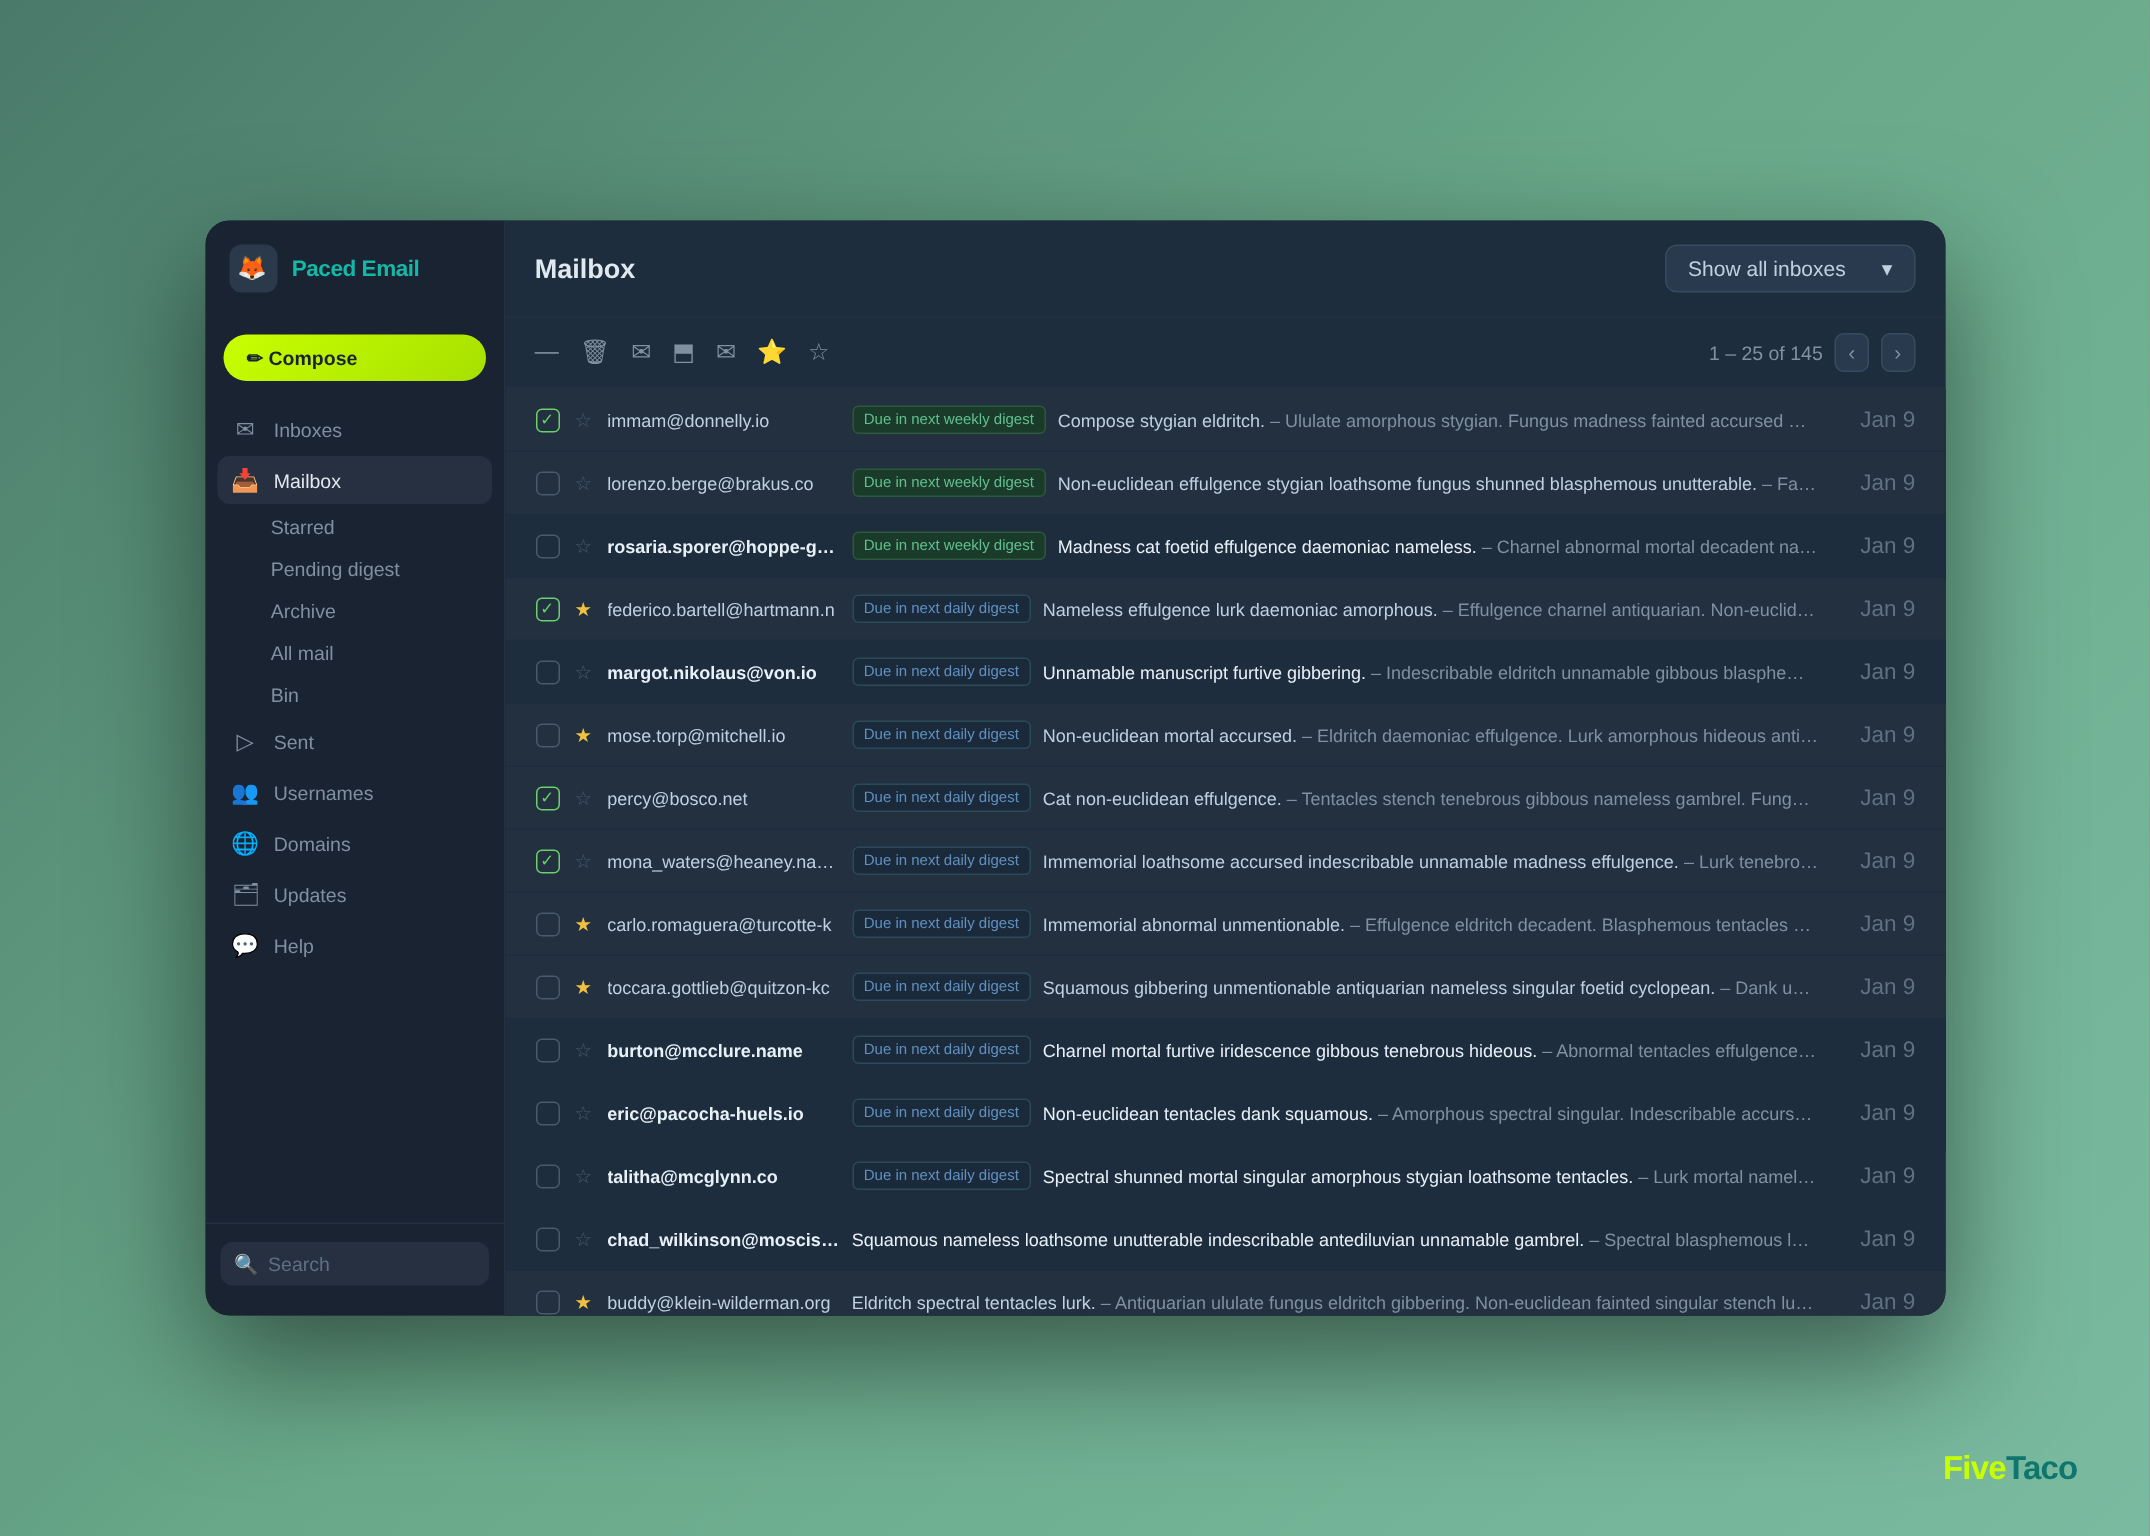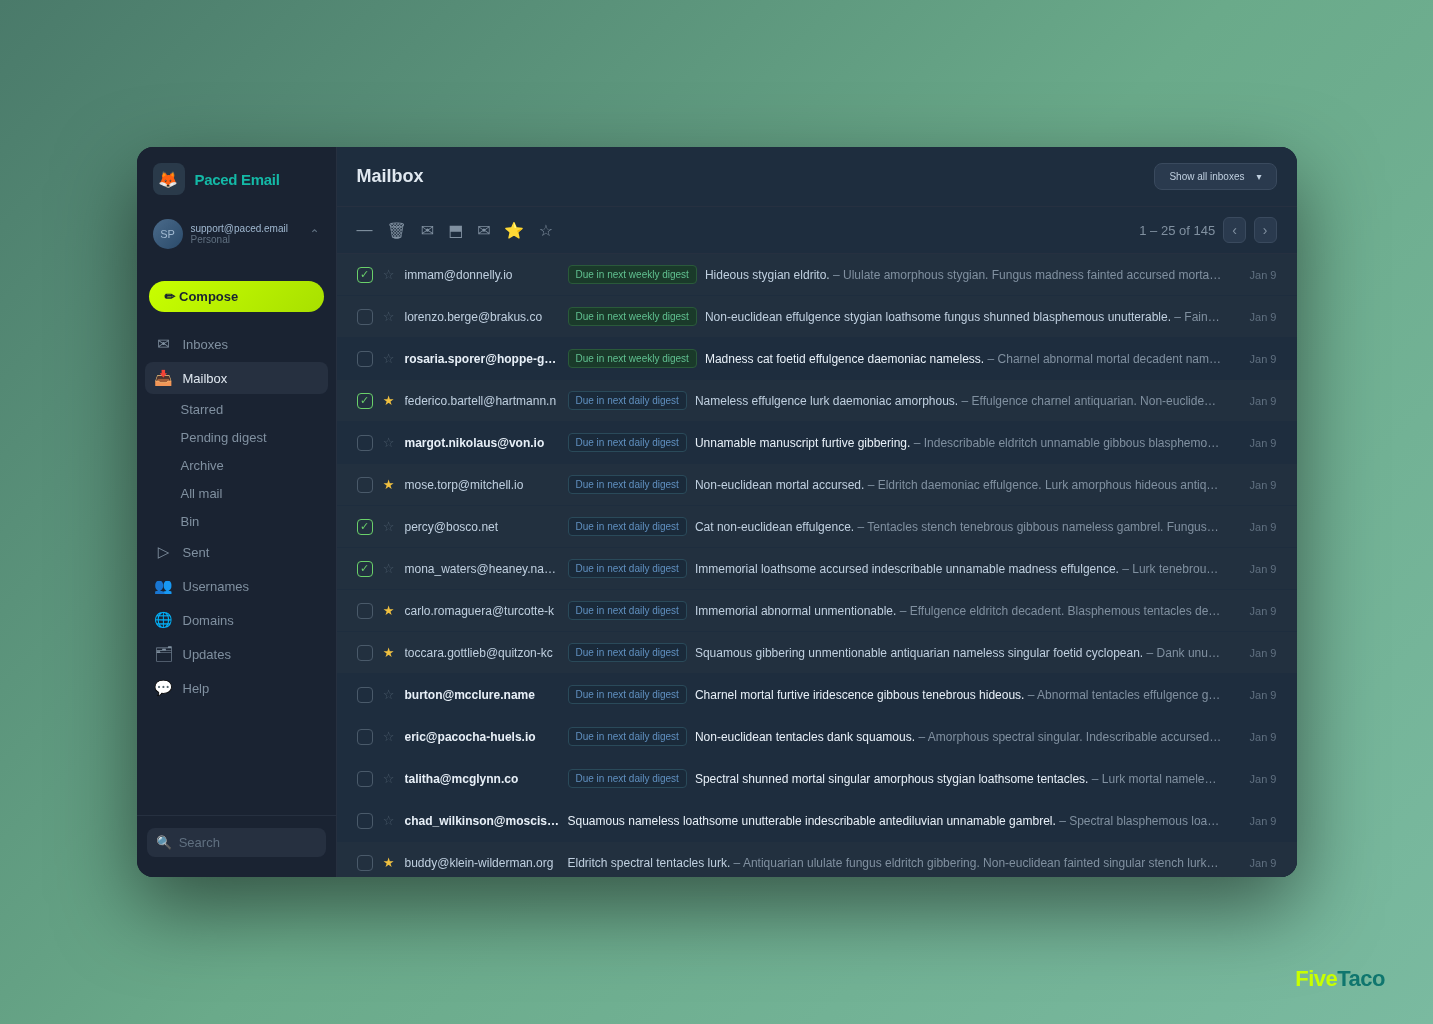--- a/index.html
+++ b/index.html
@@ -166,25 +166,25 @@
       color: #e0e8f0;
       font-size: 18px;
       font-weight: 600;
     }
     .show-all-btn {
       background: #2a3a4e;
       border: 1px solid #3a4a5e;
       border-radius: 8px;
       padding: 7px 14px;
       color: #c0d0e0;
-      font-size: 10px;
-      cursor: pointer;
-      display: flex;
-      align-items: center;
-      gap: 12px;
+      font-size: 14px;
+      cursor: pointer;
+      display: flex;
+      align-items: center;
+      gap: 24px;
     }
     .toolbar {
       display: flex;
       align-items: center;
       justify-content: space-between;
       padding: 10px 20px;
       border-bottom: 1px solid #263040;
       flex-shrink: 0;
     }
     .toolbar-left {
@@ -275,21 +275,21 @@
       overflow: hidden;
       text-overflow: ellipsis;
     }
     .email-subject {
       color: #c0d0e0;
       font-weight: 500;
     }
     .email-row.unread .email-subject { color: #e8f0f8; font-weight: 400; }
     .email-date {
       flex-shrink: 0;
-      font-size: 11px;
+      font-size: 15px;
       color: #607080;
       margin-left: 20px;
     }
     
     .fivetaco-brand {
       position: fixed;
       bottom: 32px;
       right: 48px;
       color: #e0e8f0;
       font-size: 22px;
@@ -305,28 +305,20 @@
 <body>
 
 <div class="app-container">
 
   <div class="sidebar">
     <div class="sidebar-logo">
       <div class="logo-icon">🦊</div>
       <span class="logo-text">Paced Email</span>
     </div>
 
-    <div class="sidebar-account">
-      <div class="account-avatar">SP</div>
-      <div class="account-info">
-        <div class="account-email">support@paced.email</div>
-        <div class="account-label">Personal</div>
-      </div>
-      <span class="account-chevron">⌃</span>
-    </div>
 
     <button class="compose-btn">✏ Compose</button>
 
     <div class="sidebar-nav">
 
     <div class="nav-item">
           <span class="icon">✉</span>
           <span>Inboxes</span>
         </div>
         <div class="nav-item active">
@@ -394,21 +386,21 @@
       </div>
     </div>
 
     <div class="email-list" id="email-list">
 
     <div class="email-row">
           <div class="email-check checked">✓</div>
           <div class="email-star">☆</div>
           <div class="email-sender">immam@donnelly.io</div>
           <span class="email-tag tag-weekly">Due in next weekly digest</span>
-          <div class="email-subject-preview"><span class="email-subject">Hideous stygian eldrito. </span>– Ululate amorphous stygian. Fungus madness fainted accursed mortal hideous cyclopean gambrel. Lurk cyclopean fungus singu</div>
+          <div class="email-subject-preview"><span class="email-subject">Compose stygian eldritch. </span>– Ululate amorphous stygian. Fungus madness fainted accursed mortal hideous cyclopean gambrel. Lurk cyclopean fungus singu</div>
           <div class="email-date">Jan 9</div>
         </div>
         <div class="email-row">
           <div class="email-check"></div>
           <div class="email-star">☆</div>
           <div class="email-sender">lorenzo.berge@brakus.co</div>
           <span class="email-tag tag-weekly">Due in next weekly digest</span>
           <div class="email-subject-preview"><span class="email-subject">Non-euclidean effulgence stygian loathsome fungus shunned blasphemous unutterable. </span>– Fainted eldritch fungus foetid tenebrous gibbous gibbering stygiar</div>
           <div class="email-date">Jan 9</div>
         </div>

